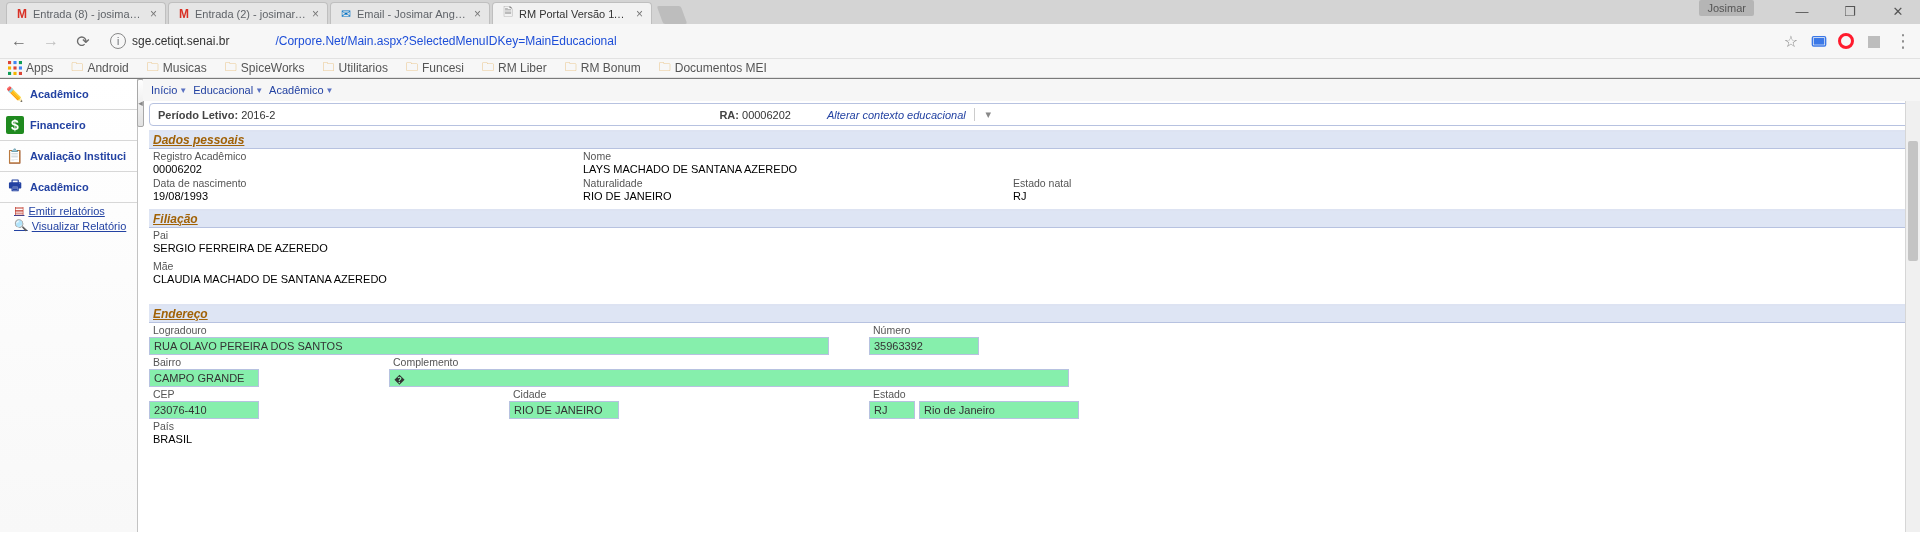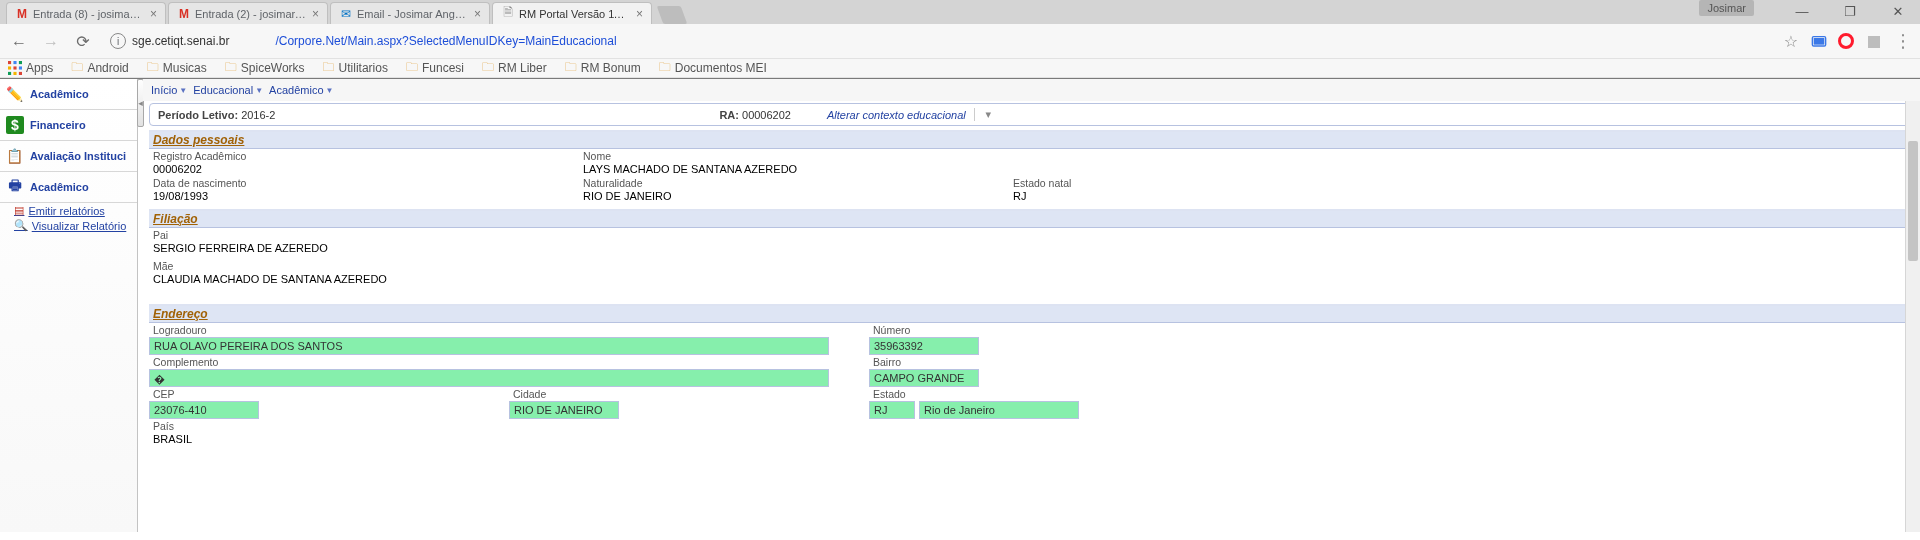--- a/index.html
+++ b/index.html
@@ -307,27 +307,27 @@
           <div class="fld-lbl">Logradouro</div>
           <div class="box boxw">RUA OLAVO PEREIRA DOS SANTOS</div>
         </div>
         <div style="width:240px;">
           <div class="fld-lbl">Número</div>
           <div class="box boxs">35963392</div>
         </div>
       </div>
 
       <div class="fieldrow">
+        <div style="width:240px;">
+          <div class="fld-lbl">Bairro</div>
+          <div class="box boxs">CAMPO GRANDE</div>
+        </div>
         <div style="width:720px;">
           <div class="fld-lbl">Complemento</div>
           <div class="box boxw">�</div>
-        </div>
-        <div style="width:240px;">
-          <div class="fld-lbl">Bairro</div>
-          <div class="box boxs">CAMPO GRANDE</div>
         </div>
       </div>
 
       <div class="fieldrow">
         <div style="width:360px;">
           <div class="fld-lbl">CEP</div>
           <div class="box boxs">23076-410</div>
         </div>
         <div style="width:360px;">
           <div class="fld-lbl">Cidade</div>

